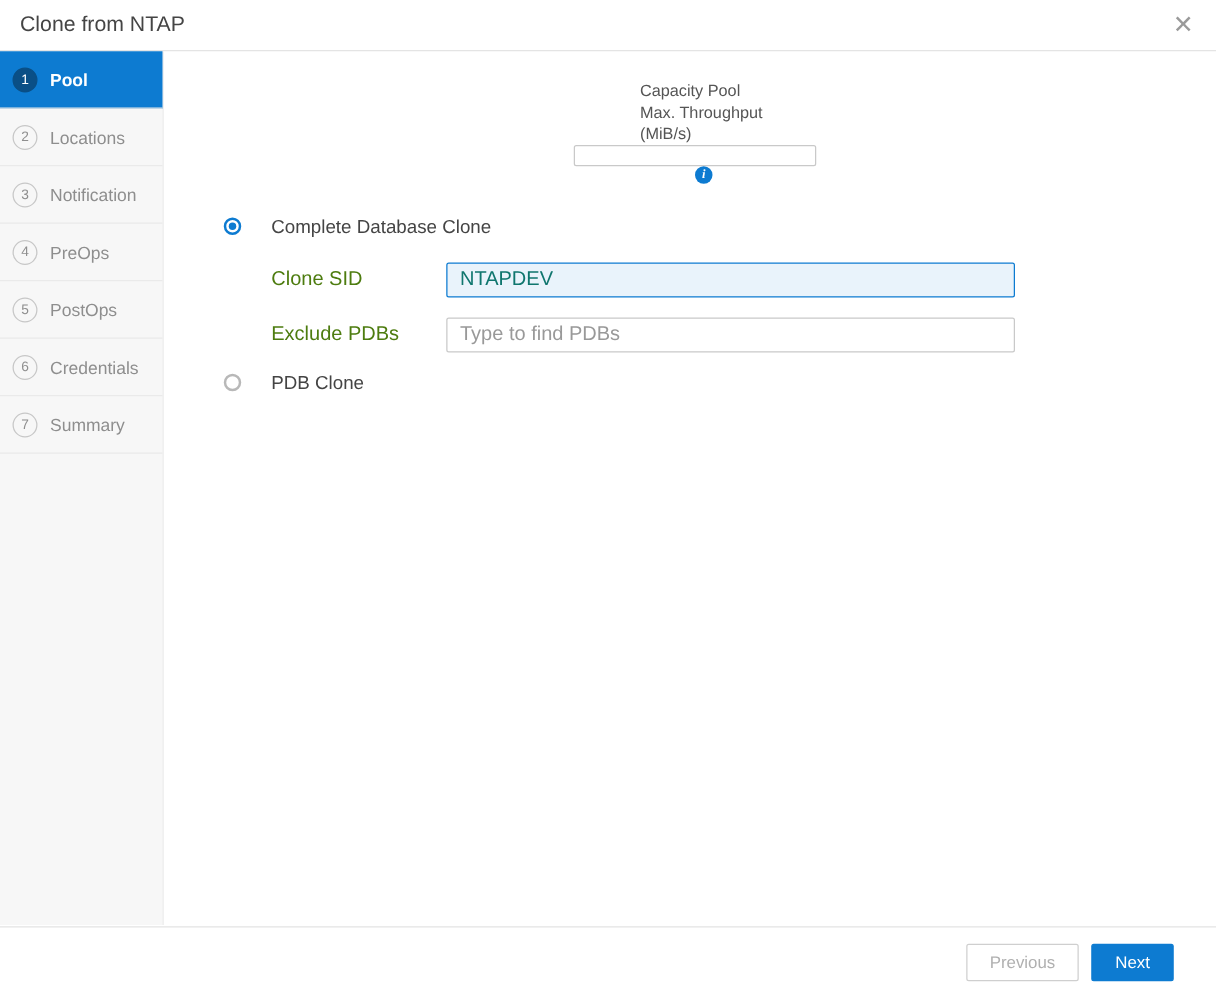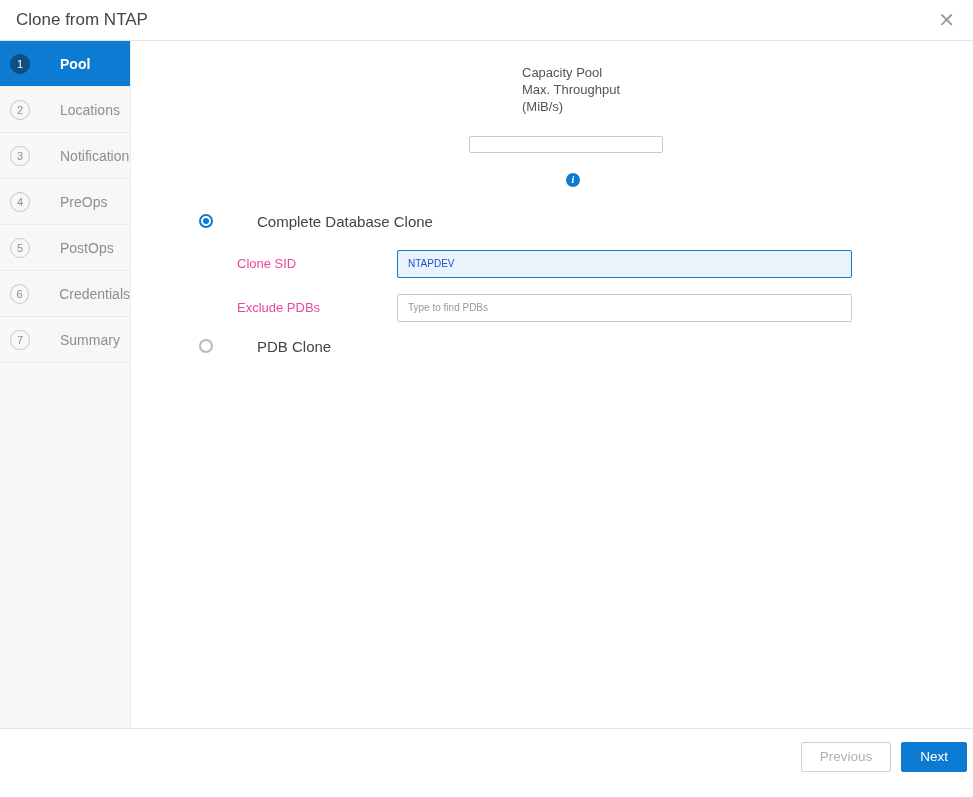--- a/index.html
+++ b/index.html
@@ -1,15 +1,15 @@
 <!DOCTYPE html>
 <html><head>
 <meta charset="utf-8">
 <style>
-  * { box-sizing: border-box; margin: 0; padding: 0; gap: 20px; }
+  * { box-sizing: border-box; margin: 0; padding: 0; }
   body {
     font-family: "Segoe UI", Arial, sans-serif;
     font-size: 14px;
     color: #454545;
     background: #ffffff;
     width: 973px;
     height: 797px;
     overflow: hidden;
     position: relative;
   }
@@ -151,49 +151,49 @@
     color: #444;
   }
   .field-row {
     display: flex;
     align-items: center;
     margin-bottom: 16px;
     padding-left: 38px;
   }
   .field-label {
     width: 140px;
-    font-size: 13px;
-    color: #ec4899;
+    font-size: 16px;
+    color: #4d7c0f;
   }
   .field-input {
     width: 455px;
     height: 28px;
     border: 1px solid #c9c9c9;
     border-radius: 2px;
     padding: 0 10px;
-    font-size: 10px;
-    color: #1d4ed8;
+    font-size: 16px;
+    color: #0f766e;
   }
   .field-input.active {
     border: 1px solid #0d7bd1;
     background: #e9f3fb;
     outline: none;
   }
   .field-input::placeholder { color: #999; }
   .footer {
     position: absolute;
-    bottom: 13px;
+    bottom: 0;
     left: 0;
     right: 0;
     height: 56px;
     border-top: 1px solid #e4e4e4;
     display: flex;
     align-items: center;
     justify-content: flex-end;
-    padding-right: 6px;
+    padding-right: 34px;
     background: #fff;
     gap: 10px;
   }
   .btn {
     height: 30px;
     padding: 0 18px;
     border-radius: 2px;
     font-size: 13.5px;
     cursor: pointer;
   }

